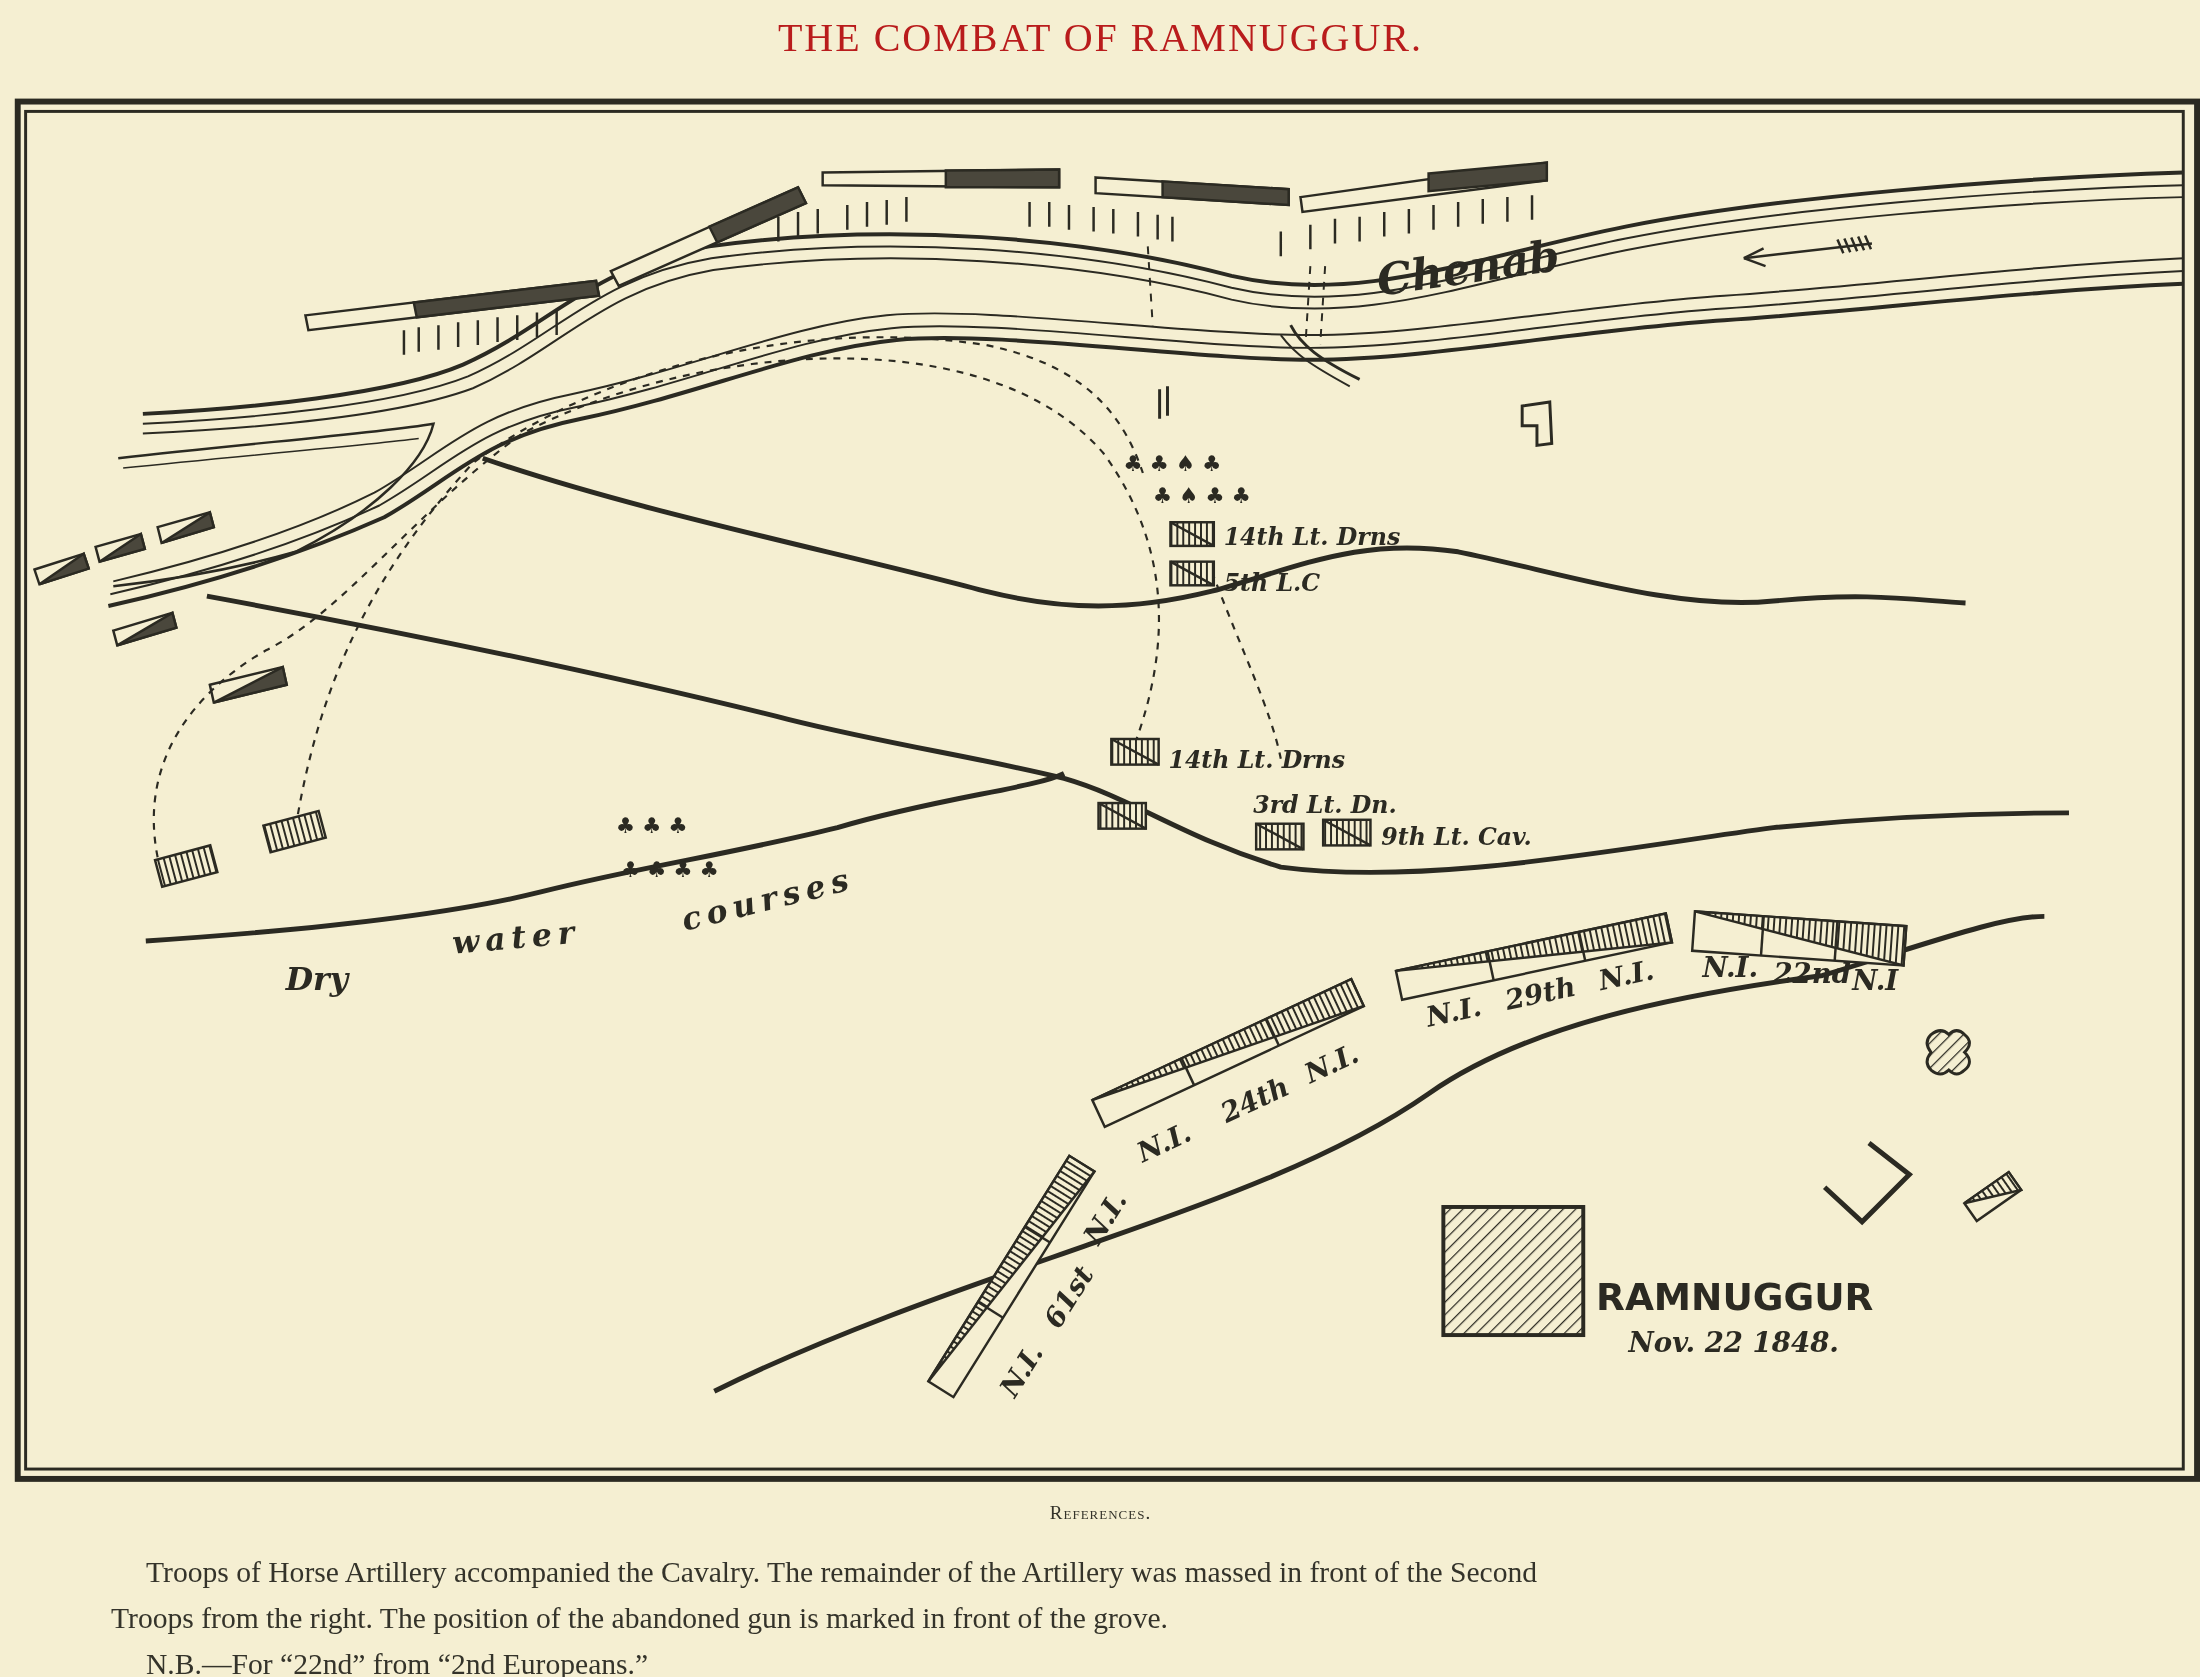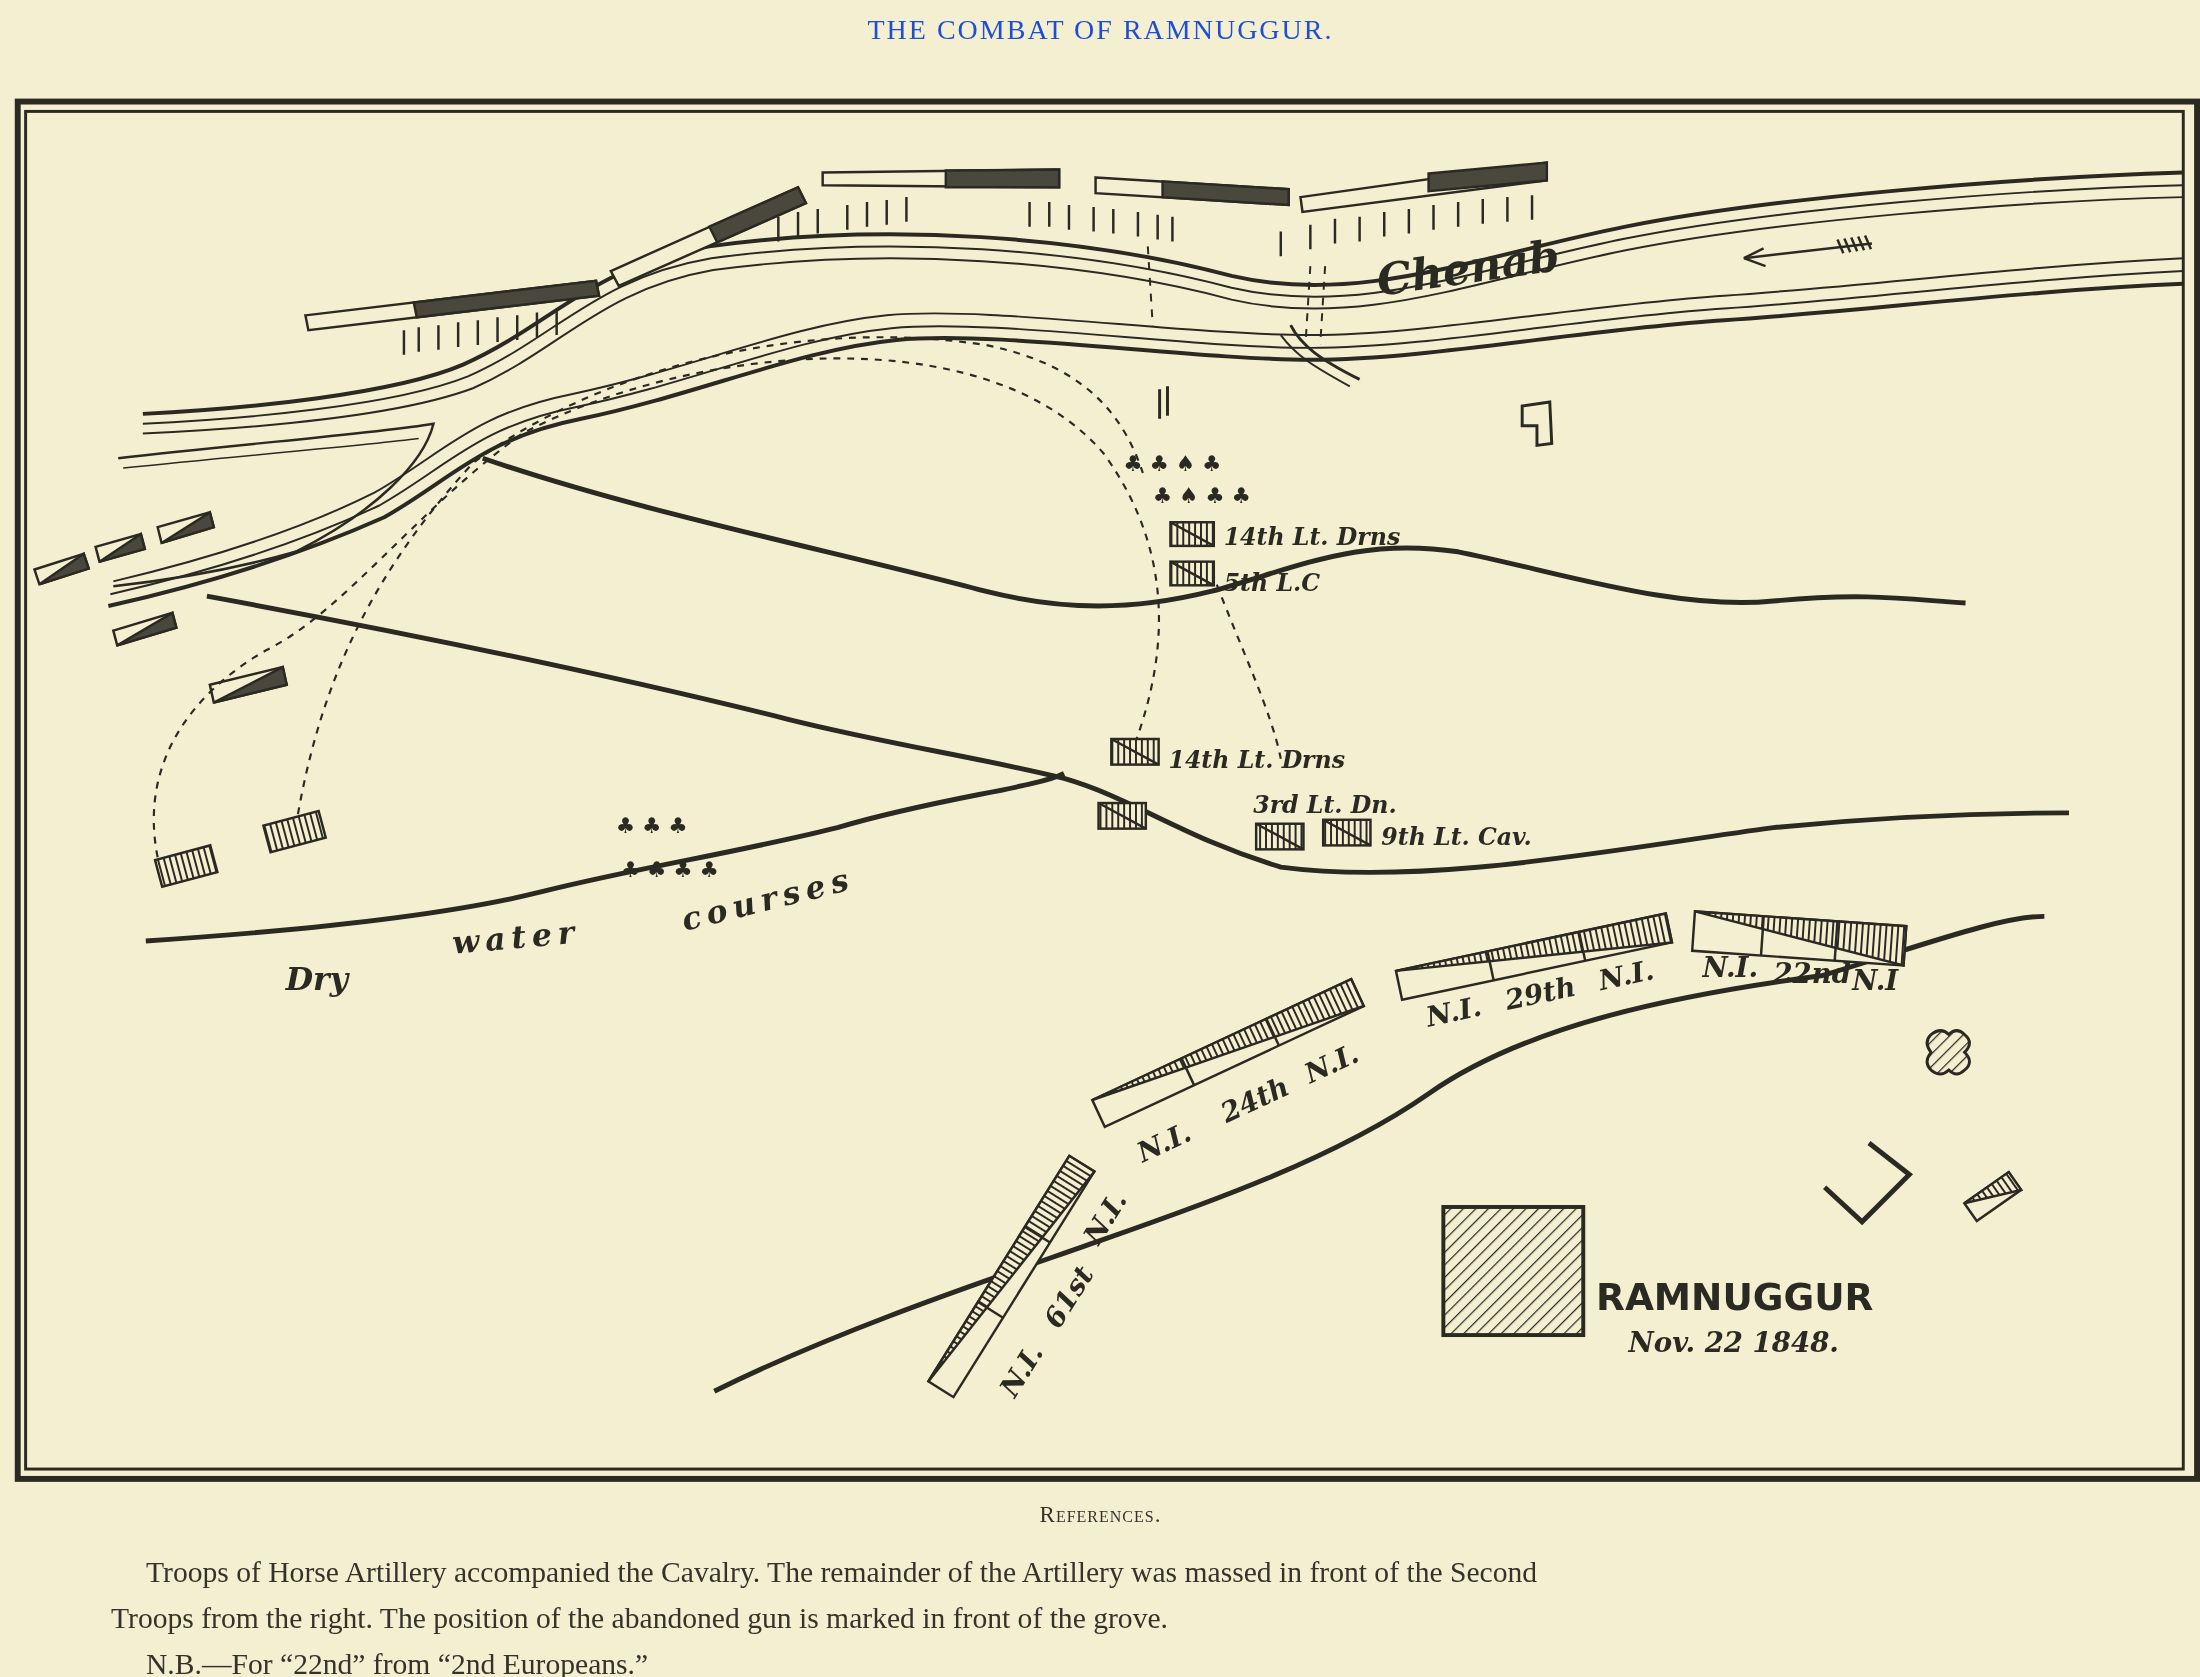--- a/index.html
+++ b/index.html
@@ -1,22 +1,22 @@
 <!DOCTYPE html>
 <html><head>
 <meta charset="utf-8">
 <style>
   html, body { margin:0; padding:0; }
   body { width:2201px; height:1678px; background:#f5efd2; position:relative; overflow:hidden;
          font-family:"Liberation Serif","DejaVu Serif",serif; color:#2b2a22; }
   .title { position:absolute; top:13.8px; left:0; width:2201px; text-align:center;
-           font-size:28px; letter-spacing:2px; color:#1d4ed8; }
+           font-size:40px; letter-spacing:2px; color:#b91c1c; }
   .map { position:absolute; left:0; top:0; width:2201px; height:1678px; }
   .refs-head { position:absolute; top:1502px; left:0; width:2201px; text-align:center;
-               font-size:23px; font-variant:small-caps; letter-spacing:1px; color:#34332a; }
+               font-size:19px; font-variant:small-caps; letter-spacing:1px; color:#34332a; }
   .refs { position:absolute; top:1543px; left:99px; width:2049px; font-size:29.6px; line-height:34px; color:#34332a; }
   .refs p { margin:12px; }
   .refs .l1 { padding-left:35px; }
   .refs .l3 { padding-left:35px; }
   .lbl { font-style:italic; font-weight:bold; fill:#2b2a22; font-family:"DejaVu Serif","Liberation Serif",serif; }
   .town { font-weight:bold; fill:#2b2a22; font-family:"DejaVu Sans","Liberation Sans",sans-serif; }
 </style>
 </head>
 <body>
 

